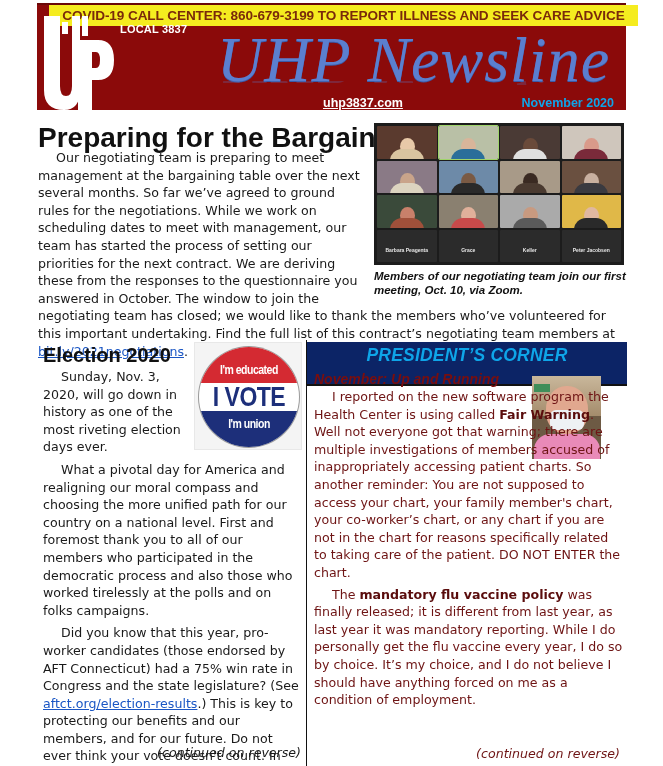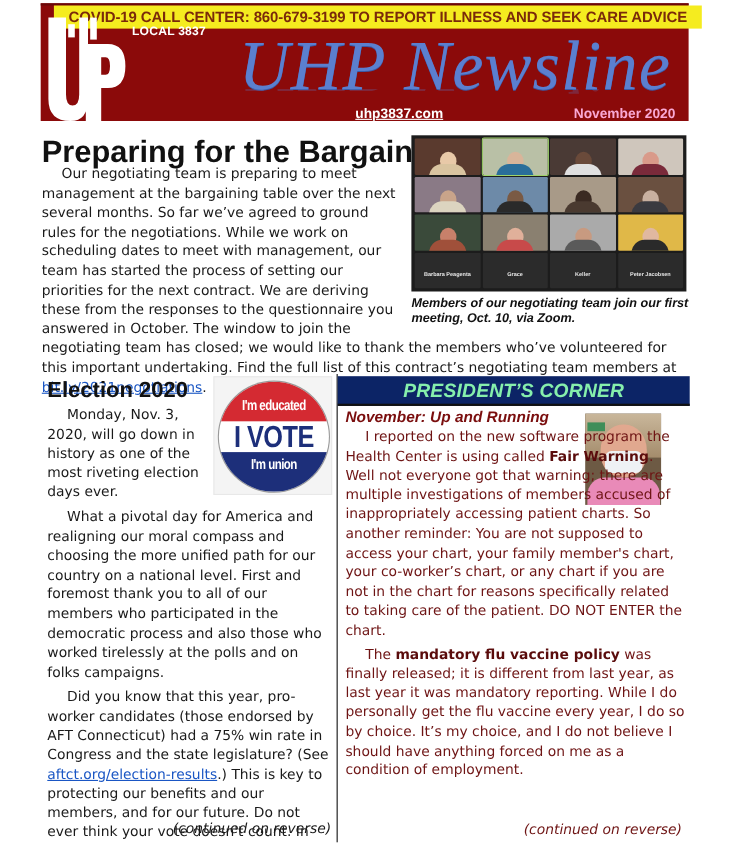--- a/index.html
+++ b/index.html
@@ -8,21 +8,21 @@
 
     
     .masthead { position: absolute; left: 37px; top: 3px; width: 589px; height: 107px; background: #8b0a0a; border-top: 2px solid #6a0808; }
     .covid-bar { position: absolute; left: 0; top: 0; width: 589px; height: 21px; background: #f5ec1f; text-align: center; font-family: "Liberation Sans", sans-serif; font-weight: bold; font-size: 13.6px; line-height: 21px; color: #7a2a0a; letter-spacing: -0.1px; white-space: nowrap; margin-left: 12px; }
     .logo-up { position: absolute; left: 5px; top: 7px; width: 74px; height: 100px; }
     .local-label { position: absolute; left: 83px; top: 18px; font-family: "Liberation Sans", sans-serif; font-weight: bold; font-size: 11px; color: #ffffff; letter-spacing: 0.2px; }
     .newsline-title { position: absolute; left: 180px; top: 22px; font-family: "Liberation Serif", serif; font-style: italic; font-size: 64px; line-height: 66px; color: #5b7fcf; white-space: nowrap; letter-spacing: 1px; text-shadow: 0 1px 0 #3a5aa8; }
     .newsline-reflect { position: absolute; left: 180px; top: 76px; height: 14px; overflow: hidden; font-family: "Liberation Serif", serif; font-style: italic; font-size: 64px; line-height: 66px; color: #5b7fcf; opacity: 0.25; transform: scaleY(-1); white-space: nowrap; letter-spacing: 1px; }
     .issue-label { position: absolute; left: 83px; top: 91px; font-family: "Liberation Sans", sans-serif; font-weight: bold; font-size: 12.5px; color: #ffffff; margin-top: 39px; }
     .site-link { position: absolute; left: 286px; top: 91px; font-family: "Liberation Sans", sans-serif; font-weight: bold; font-size: 12.5px; color: #ffffff; text-decoration: underline; }
-    .date-label { position: absolute; right: 12px; top: 91px; font-family: "Liberation Sans", sans-serif; font-weight: bold; font-size: 12.5px; color: #f9a8d4; }
+    .date-label { position: absolute; right: 12px; top: 91px; font-family: "Liberation Sans", sans-serif; font-weight: bold; font-size: 12.5px; color: #0ea5e9; }
 
     
     .art1-title { position: absolute; left: 38px; top: 122px; font-family: "Liberation Sans", sans-serif; font-weight: bold; font-size: 28px; color: #111; white-space: nowrap; }
     .art1-body { position: absolute; left: 38px; top: 149px; width: 588px; font-size: 12.6px; line-height: 17.6px; color: #1a1a1a; }
     .art1-body .float-photo { float: right; width: 258px; height: 175px; margin: -26px -6px 0 8px; }
     .indent { display: inline-block; width: 18px; }
     a.inline-link { color: #1a56c4; text-decoration: underline; }
 
     
     .zoom-grid { width: 250px; height: 142px; background: #1c1c1c; padding: 3px; display: grid; grid-template-columns: repeat(4, 1fr); grid-template-rows: repeat(4, 1fr); gap: 2px; }
@@ -44,21 +44,21 @@
     .vote-top { top: 16px; font-size: 10.5px; color: #ffffff; letter-spacing: -0.5px; transform: scaleY(1.25); }
     .vote-mid { top: 37px; font-size: 23px; color: #1d2f7a; letter-spacing: -0.5px; transform: scaleY(1.2); }
     .vote-bot { top: 70px; font-size: 10.5px; color: #ffffff; letter-spacing: -0.5px; transform: scaleY(1.25); }
     .election-body { position: absolute; left: 6px; top: 28px; width: 258px; font-size: 12.6px; line-height: 17.6px; color: #1a1a1a; }
     .election-body p { margin: 0 0 5px 0; }
     .election-body .narrow { width: 145px; }
     .cont-left { position: absolute; right: 2px; top: 405px; font-style: italic; font-size: 12.6px; color: #1a1a1a; white-space: nowrap; }
 
     
     .pres { position: absolute; left: 306px; top: 340px; width: 320px; height: 426px; border-left: 1px solid #111; }
-    .pres-header { position: absolute; left: 0; top: 2px; width: 320px; height: 27px; background: #0c2466; border-bottom: 2px solid #111; text-align: center; font-family: "Liberation Sans", sans-serif; font-weight: bold; font-style: italic; font-size: 17.5px; line-height: 26px; color: #86efac; letter-spacing: 0.2px; }
+    .pres-header { position: absolute; left: 0; top: 2px; width: 320px; height: 44px; background: #0c2466; border-bottom: 2px solid #111; text-align: center; font-family: "Liberation Sans", sans-serif; font-weight: bold; font-style: italic; font-size: 17.5px; line-height: 26px; color: #0ea5e9; letter-spacing: 0.2px; }
     .pres-sub { position: absolute; left: 7px; top: 31px; font-family: "Liberation Sans", sans-serif; font-weight: bold; font-style: italic; font-size: 14px; color: #7a0e0e; white-space: nowrap; }
     .pres-photo { position: absolute; left: 225px; top: 36px; width: 69px; height: 83px; background: #6d5a44; overflow: hidden; }
     .pres-photo .wall { position: absolute; left: 0; top: 0; width: 100%; height: 40px; background: linear-gradient(#c9b79b, #a48c6c); }
     .pres-photo .sign { position: absolute; left: 2px; top: 8px; width: 16px; height: 8px; background: #3f8e59; }
     .pres-photo .head { position: absolute; left: 14px; top: 10px; width: 42px; height: 48px; border-radius: 48% 48% 45% 45%; background: #e1a88f; }
     .pres-photo .mask { position: absolute; left: 18px; top: 34px; width: 34px; height: 20px; border-radius: 6px; background: #eef1f4; }
     .pres-photo .shirt { position: absolute; left: 2px; top: 58px; width: 66px; height: 30px; border-radius: 16px 16px 0 0; background: #e98ab8; }
     .pres-body { position: absolute; left: 7px; top: 48px; width: 310px; font-size: 12.6px; line-height: 17.6px; color: #6e1414; }
     .pres-body p { margin: 0 0 4px 0; }
     .pres-body .narrow { width: 210px; }
@@ -164,21 +164,21 @@
   <div class="vote-button">
     <div class="vote-circle">
       <div class="vote-red"></div>
       <div class="vote-blue"></div>
       <div class="vote-top">I'm educated</div>
       <div class="vote-mid">I VOTE</div>
       <div class="vote-bot">I'm union</div>
     </div>
   </div>
   <div class="election-body">
-    <p class="narrow"><span class="indent"></span><span>Monday, Nov. 3, 2020, will go down in history as one of the most riveting election days ever.</span></p>
+    <p class="narrow"><span class="indent"></span><span>Sunday, Nov. 3, 2020, will go down in history as one of the most riveting election days ever.</span></p>
     <p><span class="indent"></span><span>What a pivotal day for America and realigning our moral compass and choosing the more unified path for our country on a national level. First and foremost thank you to all of our members who participated in the democratic process and also those who worked tirelessly at the polls and on folks campaigns.</span></p>
     <p><span class="indent"></span><span>Did you know that this year, pro-worker candidates (those endorsed by AFT Connecticut) had a 75% win rate in Congress and the state legislature? (See </span><a class="inline-link">aftct.org/election-results</a><span>.) This is key to protecting our benefits and our members, and for our future. Do not ever think your vote doesn't count. In my town we are in</span></p>
   </div>
   <div class="cont-left">(continued on reverse)</div>
 </div>
 
 <div class="pres">
   <div class="pres-header">PRESIDENT’S CORNER</div>
   <div class="pres-sub">November: Up and Running</div>
   <div class="pres-photo">

